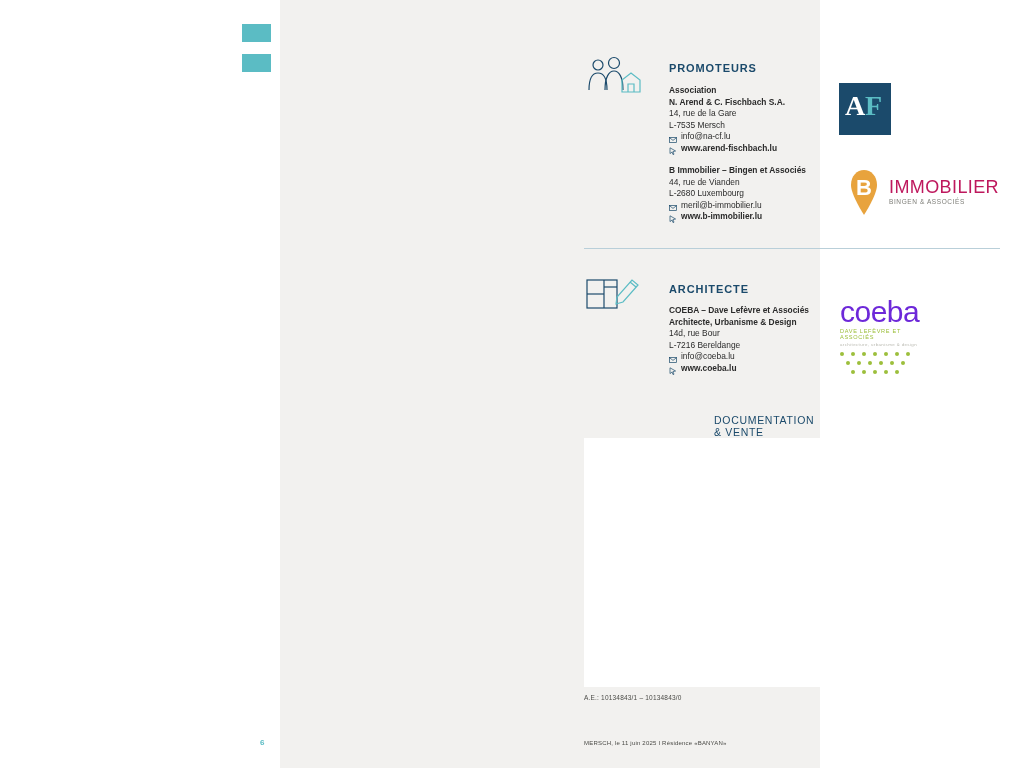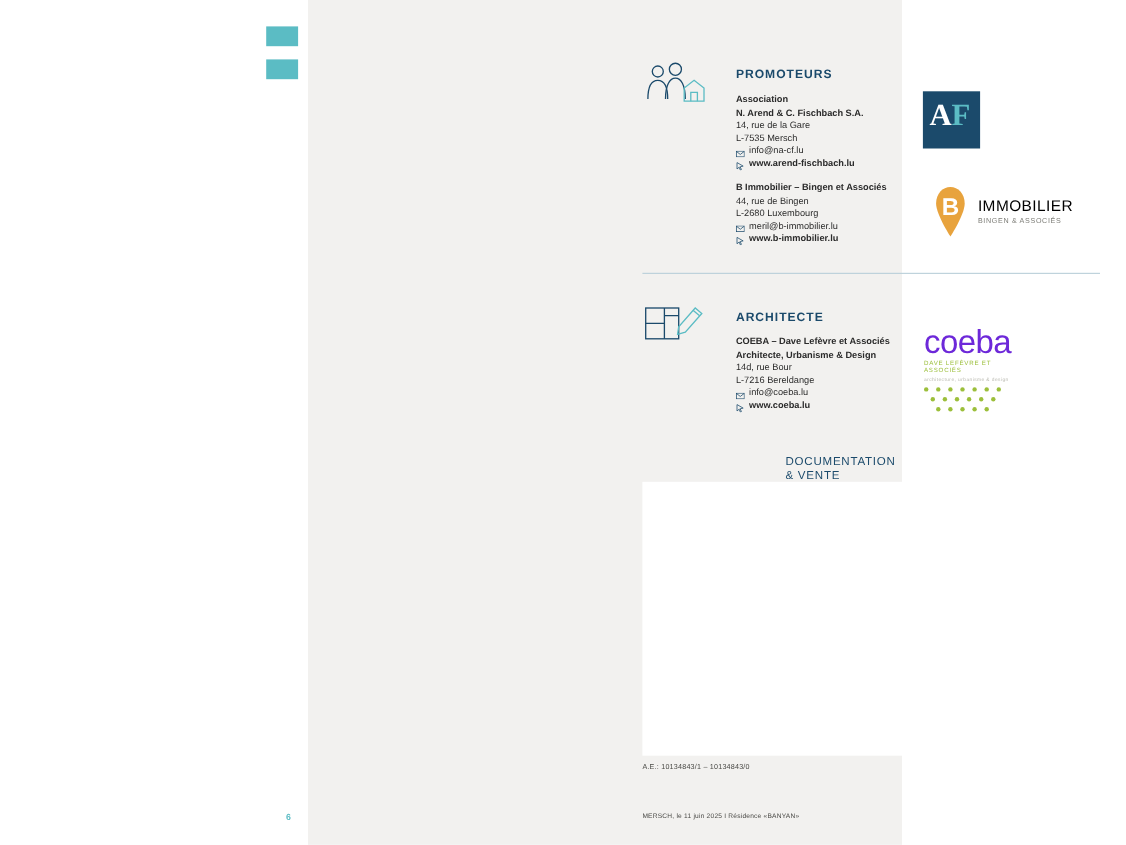--- a/index.html
+++ b/index.html
@@ -135,22 +135,22 @@
     align-items: center;
     gap: 7px;
   }
   .bi-pin {
     position: relative;
     width: 36px;
     height: 48px;
     flex: 0 0 auto;
   }
   .bi-text .name {
-    color: #000000;
-    font-size: 14px;
+    color: #be185d;
+    font-size: 18px;
     line-height: 15px;
     letter-spacing: 0.4px;
   }
   .bi-text .sub {
     color: #7d7d77;
     font-size: 6.5px;
     letter-spacing: 0.6px;
     margin-top: 3px;
   }
 
@@ -302,21 +302,21 @@
         <svg width="8" height="8" viewBox="0 0 8 8">
             <path d="M1 0.8 L6.6 4 L3.9 4.6 L5 7.2 L4 7.6 L3 5 L1 6.6 Z" fill="none" stroke="#1b4a6b" stroke-width="0.7"></path>
           </svg>
       </span>
       <span class="bold">www.arend-fischbach.lu</span>
     </div>
   </div>
 
   <div class="entry entry-2">
     <div class="line bold">B Immobilier – Bingen et Associés</div>
-    <div class="line">44, rue de Bingen</div>
+    <div class="line">44, rue de Vianden</div>
     <div class="line">L-2680 Luxembourg</div>
     <div class="line with-icon">
       <span class="mini-icon">
         <svg width="8" height="6" viewBox="0 0 8 6">
             <rect x="0.4" y="0.4" width="7.2" height="5.2" fill="none" stroke="#1b4a6b" stroke-width="0.7"></rect>
             <path d="M0.4 0.6 L4 3.4 L7.6 0.6" fill="none" stroke="#1b4a6b" stroke-width="0.7"></path>
           </svg>
       </span>
       <span>meril@b-immobilier.lu</span>
     </div>

